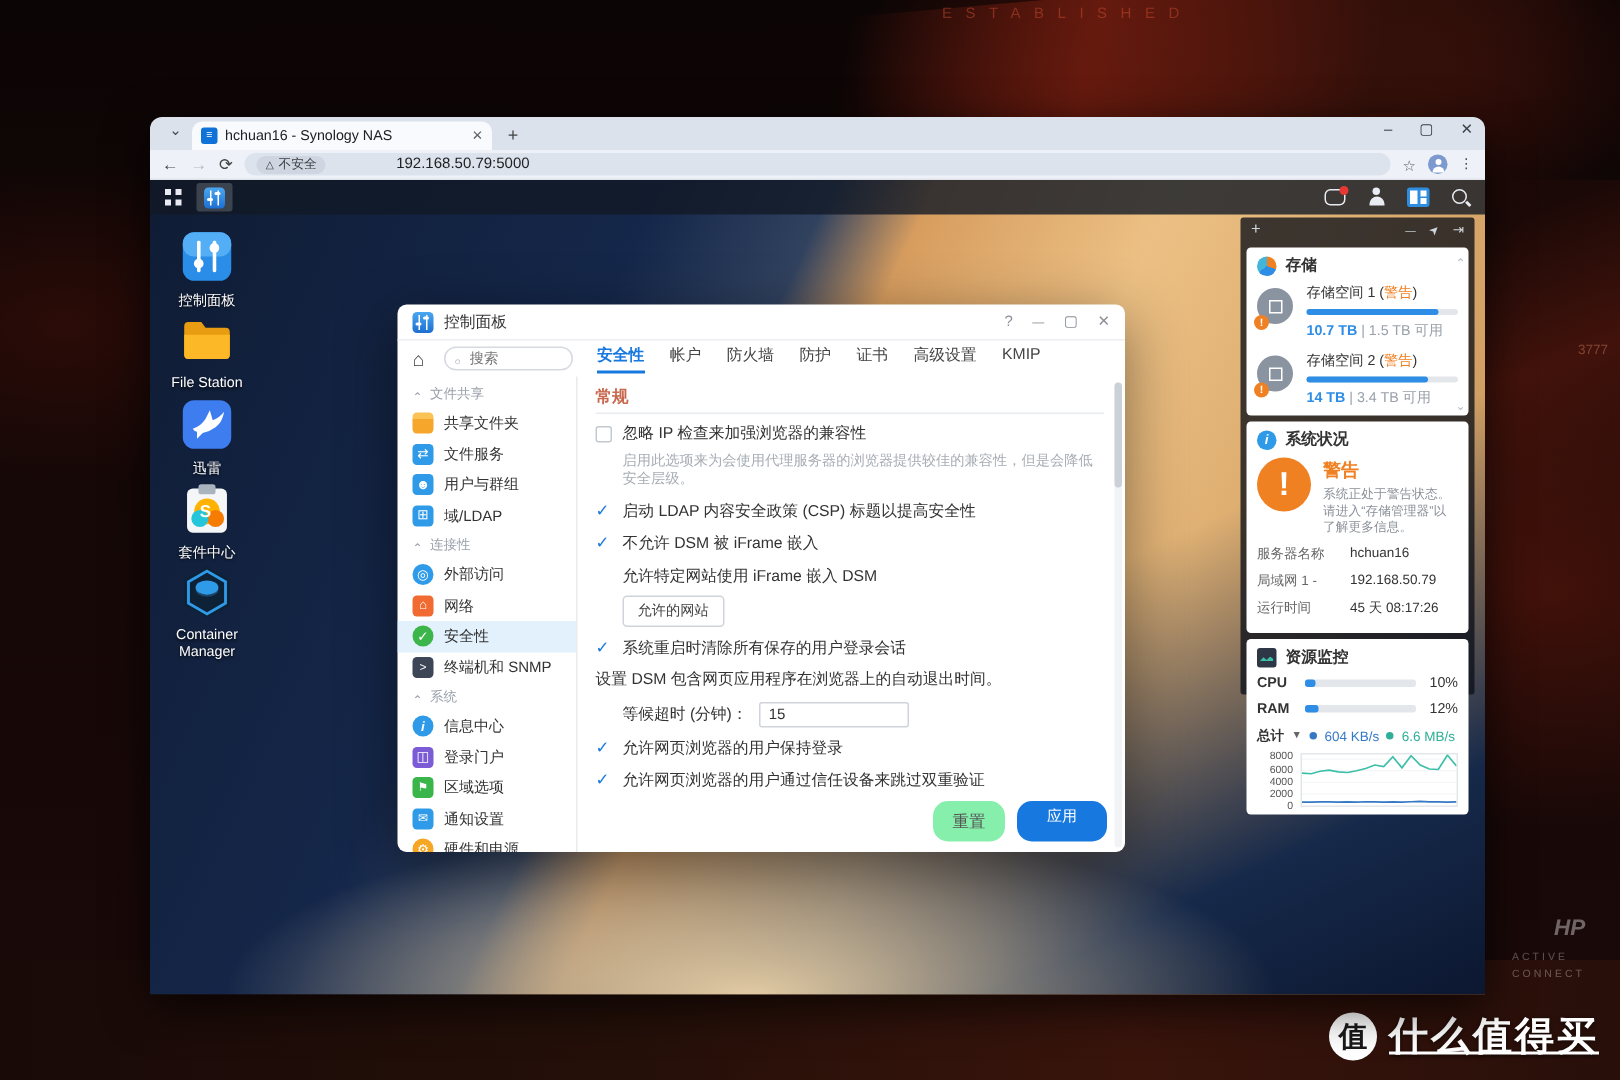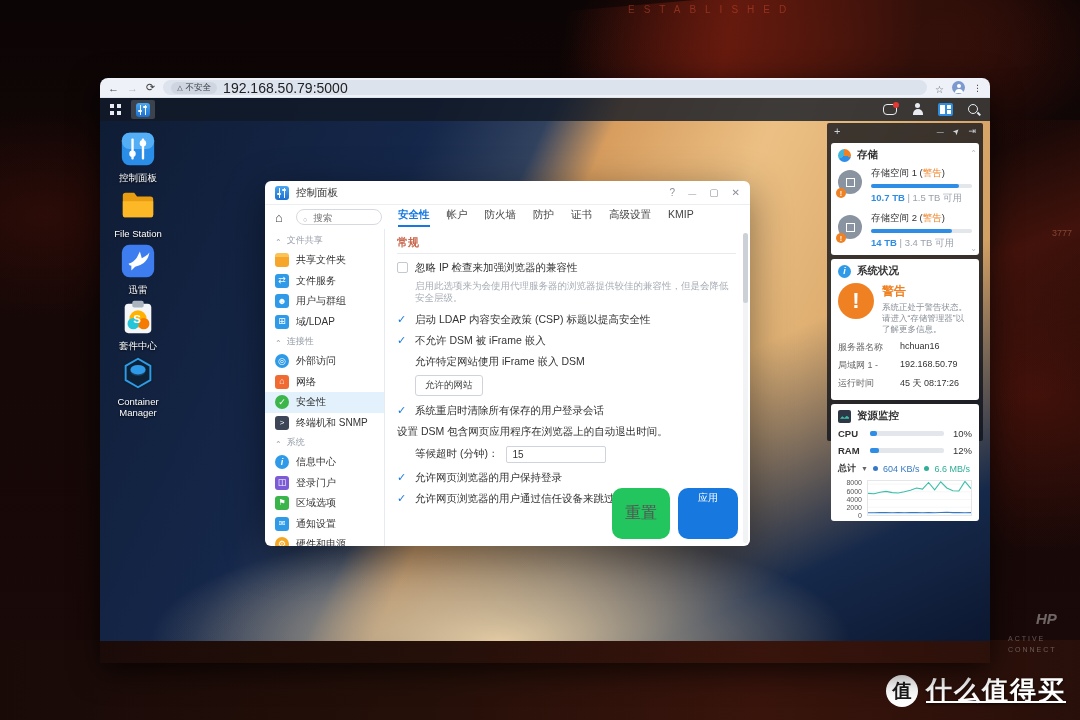--- a/index.html
+++ b/index.html
@@ -40,21 +40,21 @@
   .win-ctl span{line-height:12px;}
   .wc-min::before{content:"–";}
   .wc-max::before{content:"▢";}
   .wc-close::before{content:"✕";}
   .toolbar{height:20px;background:#eef2f8;display:flex;align-items:center;padding:0 8px;gap:8px;border-bottom:1px solid #dfe3ea;}
   .nav-ico{font-size:11px;color:#444;}
   .nav-fwd{color:#b3bac4;}
   .urlbar{flex:1;height:15px;background:#dde3ed;border-radius:8px;display:flex;align-items:center;padding:0 8px;gap:6px;}
   .sec-chip{display:flex;align-items:center;gap:3px;background:#cfd6e2;border-radius:7px;padding:0 6px;height:12px;font-size:8.5px;color:#3c4043;}
   .sec-chip::before{content:"△";font-size:7px;}
-  .url-text{font-size:14px;color:#202124;}
+  .url-text{font-size:10px;color:#202124;margin-left:41px;}
   .star-ico::before{content:"☆";font-size:10px;color:#5f6368;}
   .avatar{width:13px;height:13px;border-radius:50%;background:#7c9ad0;position:relative;}
   .avatar::before{content:"";position:absolute;left:4.5px;top:2.5px;width:4px;height:4px;border-radius:50%;background:#fff;}
   .avatar::after{content:"";position:absolute;left:2.5px;top:7.5px;width:8px;height:4px;border-radius:4px 4px 0 0;background:#fff;}
   .dots-ico{color:#444;font-size:9px;letter-spacing:0;}
   .dots-ico::before{content:"⋮";}
 
   
   .viewport{position:relative;width:890px;height:543px;overflow:hidden;background:
     radial-gradient(ellipse 500px 160px at 45% 100%, rgba(240,214,170,.9), transparent 70%),
@@ -133,21 +133,21 @@
   .cb.un{border:1px solid #c3c9d0;border-radius:2px;background:#fff;}
   .cb.ck{color:#1778e0;font-weight:bold;font-size:11px;line-height:11px;}
   .cb.ck::before{content:"✓";}
   .help{color:#a7adb5;font-size:9.5px;margin:-2px 0 8px 18px;line-height:1.3;}
   .note{margin:0 0 6px 18px;}
   .btn-sm{display:inline-block;margin-left:18px;margin-bottom:8px;padding:3px 9px;font-size:9.5px;color:#444;background:#fff;border:1px solid #cfd4da;border-radius:3px;}
   .desc{margin-bottom:7px;line-height:1.3;}
   .inp-row{display:flex;align-items:center;gap:8px;margin:0 0 8px 18px;}
   .inp-row input{width:100px;height:17px;border:1px solid #cfd4da;border-radius:2px;font-size:10px;padding:0 5px;color:#333;}
   .cp-footer{position:absolute;right:12px;bottom:7px;display:flex;gap:8px;}
-  .btn-reset{padding:15px 13px;background:#22c55e;border-radius:10px;font-size:16px;color:#555;}
+  .btn-reset{padding:6px 13px;background:#86efac;border-radius:10px;font-size:11px;color:#555;}
   .btn-apply{padding:3px 20px;background:#1778e0;border-radius:10px;font-size:10px;color:#fff;}
   .cscroll{position:absolute;right:2px;top:4px;width:5px;height:310px;background:#f2f3f5;border-radius:3px;}
   .cscroll::before{content:"";position:absolute;left:0;top:0;width:5px;height:70px;background:#ccd1d7;border-radius:3px;}
 
   
   .wpanel{position:absolute;left:727px;top:25px;width:156px;height:318px;background:rgba(13,17,26,.78);border-radius:2px;z-index:25;padding:20px 4px 4px;}
   .wp-head{position:absolute;left:0;top:0;width:100%;height:16px;display:flex;align-items:center;padding:0 7px;color:#cfd5dd;font-size:11px;}
   .wp-head .plus::before{content:"+";}
   .wp-right{margin-left:auto;display:flex;gap:9px;font-size:9px;}
   .wp-min::before{content:"—";font-size:7px;}
@@ -210,20 +210,34 @@
   <div class="bg-num">3777</div>
   <div class="bg-hp">HP</div>
   <div class="bg-active">ACTIVE CONNECT</div>
 
   <div class="wm">
     <div class="wm-badge">值</div>
     <div class="wm-label">什么值得买</div>
   </div>
 
   <div class="browser">
+    <div class="tabstrip">
+      <span class="tab-search"></span>
+      <div class="tab">
+        <span class="favicon"></span>
+        <span class="tab-title">hchuan16 - Synology NAS</span>
+        <span class="tab-close"></span>
+      </div>
+      <span class="newtab"></span>
+      <div class="win-ctl">
+        <span class="wc-min"></span>
+        <span class="wc-max"></span>
+        <span class="wc-close"></span>
+      </div>
+    </div>
     <div class="toolbar">
       <span class="nav-ico">←</span>
       <span class="nav-ico nav-fwd">→</span>
       <span class="nav-ico">⟳</span>
       <div class="urlbar">
         <span class="sec-chip">不安全</span>
         <span class="url-text">192.168.50.79:5000</span>
       </div>
       <span class="star-ico"></span>
       <span class="avatar"></span>

